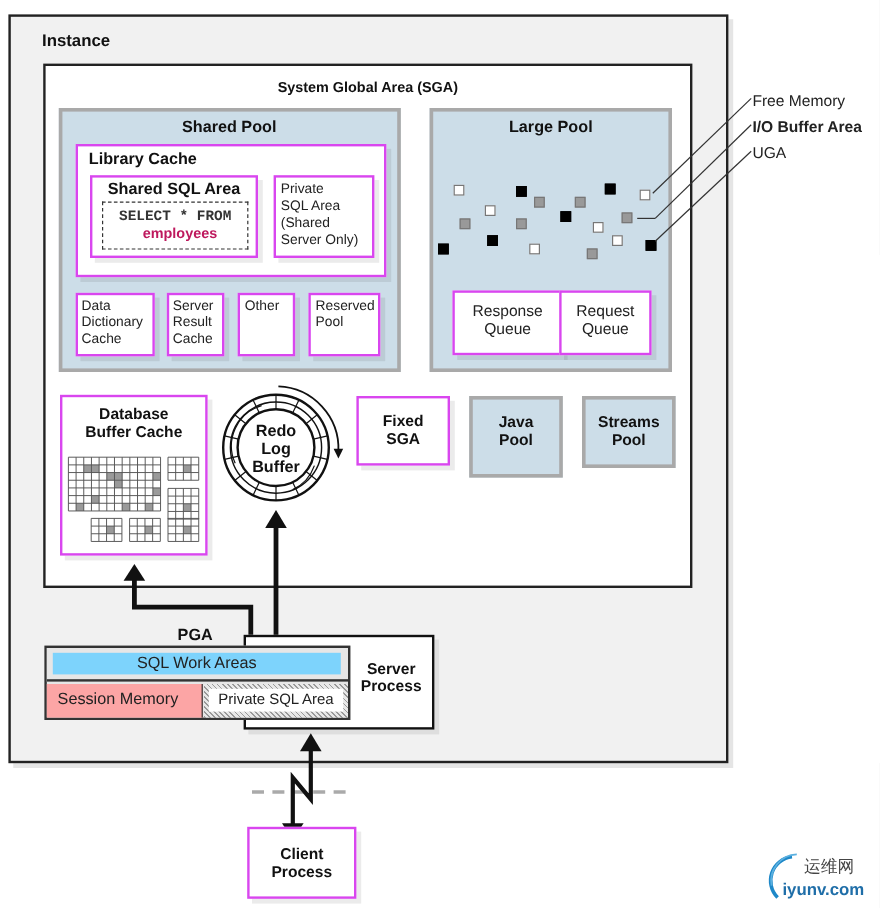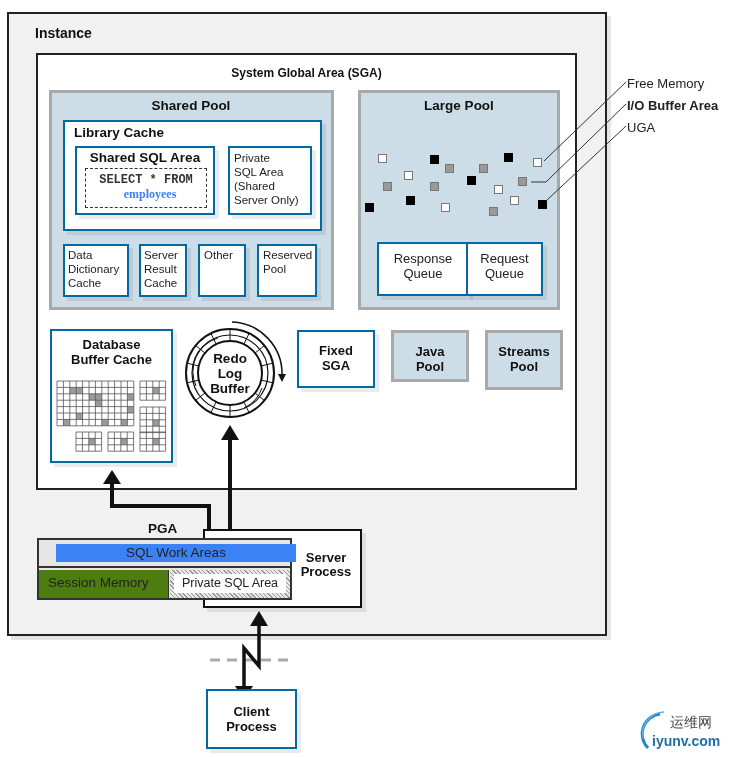--- a/index.html
+++ b/index.html
@@ -1,21 +1,21 @@
 <!DOCTYPE html>
 <html><head>
 <meta charset="utf-8">
 <style>
   html, body { margin:0; padding:0; }
   body { width:733px; height:757px; background:#ffffff; position:relative; overflow:hidden;
          font-family:"Liberation Sans", sans-serif; color:#111; }
   .abs { position:absolute; box-sizing:border-box; }
   .b { font-weight:bold; }
   .ctr { text-align:center; }
-  .box { background:#fff; border:2px solid #0369a1; box-shadow:4px 4px 0 rgba(0,0,0,0.08); }
+  .box { background:#fff; border:2px solid #d946ef; box-shadow:4px 4px 0 rgba(0,0,0,0.08); }
   .pool { background:#ccdde8; border:3px solid #a9a9a9; }
   .t13 { font-size:13px; line-height:15px; }
   .t11 { font-size:11.5px; line-height:14px; color:#222; }
   svg { position:absolute; overflow:visible; }
 </style>
 </head>
 <body>
 
 <div class="abs" style="left:7px;top:12px;width:600px;height:624px;background:#f1f1f1;border:2px solid #222;box-shadow:4px 4px 0 rgba(0,0,0,0.1);"></div>
 <div class="abs b" style="left:35px;top:25px;font-size:14px;">Instance</div>
@@ -26,21 +26,21 @@
 <div class="abs pool" style="left:49px;top:90px;width:285px;height:220px;"></div>
 <div class="abs b ctr" style="left:49px;top:98px;width:284px;font-size:13.5px;">Shared Pool</div>
 
 <div class="abs box" style="left:63px;top:120px;width:259px;height:111px;"></div>
 <div class="abs b" style="left:74px;top:125px;font-size:13.5px;">Library Cache</div>
 
 <div class="abs box" style="left:75px;top:146px;width:140px;height:69px;"></div>
 <div class="abs b ctr" style="left:75px;top:150px;width:140px;font-size:13.5px;">Shared SQL Area</div>
 <div class="abs" style="left:85px;top:168px;width:122px;height:40px;border:1.5px dashed #333;"></div>
 <div class="abs ctr" style="left:85px;top:173px;width:122px;font-family:'Liberation Mono',monospace;font-size:12px;font-weight:bold;color:#333;">SELECT * FROM</div>
-<div class="abs ctr" style="left:85px;top:187px;width:122px;font-family:Liberation Serif, serif;font-size:12px;font-weight:bold;color:#3b82f6;padding-left:8px;">employees</div>
+<div class="abs ctr" style="left:85px;top:187px;width:122px;font-family:Liberation Sans, sans-serif;font-size:12px;font-weight:bold;color:#be185d;padding-left:8px;">employees</div>
 
 <div class="abs box" style="left:228px;top:146px;width:84px;height:69px;padding:3px 0 0 4px;">
   <div class="t11">Private</div>
   <div class="t11">SQL Area</div>
   <div class="t11">(Shared</div>
   <div class="t11">Server Only)</div>
 </div>
 
 <div class="abs box" style="left:63px;top:244px;width:66px;height:53px;padding:2px 0 16px 3px;">
   <div class="t11">Data</div>
@@ -231,39 +231,39 @@
 </svg>
 <div class="abs b ctr" style="left:200px;top:351px;width:60px;font-size:13.5px;line-height:15px;">Redo</div>
 <div class="abs b ctr" style="left:200px;top:366px;width:60px;font-size:13.5px;line-height:15px;">Log</div>
 <div class="abs b ctr" style="left:200px;top:381px;width:60px;font-size:13.5px;line-height:15px;">Buffer</div>
 
 <div class="abs box ctr" style="left:297px;top:330px;width:78px;height:58px;padding-top:11px;">
   <div class="b t13">Fixed</div>
   <div class="b t13">SGA</div>
 </div>
 
-<div class="abs pool ctr" style="left:391px;top:330px;width:78px;height:52px;padding-top:11px;">
+<div class="abs pool ctr" style="left:391px;top:330px;width:78px;height:68px;padding-top:11px;">
   <div class="b t13">Java</div>
   <div class="b t13">Pool</div>
 </div>
 
 <div class="abs pool ctr" style="left:485px;top:330px;width:78px;height:60px;padding-top:11px;">
   <div class="b t13">Streams</div>
   <div class="b t13">Pool</div>
 </div>
 
 <div class="abs" style="left:203px;top:529px;width:159px;height:79px;background:#fff;border:2px solid #111;box-shadow:4px 4px 0 rgba(0,0,0,0.08);"></div>
 <div class="abs b ctr t13" style="left:292px;top:550px;width:68px;">Server</div>
 <div class="abs b ctr t13" style="left:292px;top:564px;width:68px;">Process</div>
 
 <div class="abs b" style="left:148px;top:521px;font-size:13.5px;">PGA</div>
 <div class="abs" style="left:37px;top:538px;width:255px;height:62px;border:2px solid #333;background:#e6e6e6;"></div>
 <div class="abs" style="left:39px;top:540px;width:251px;height:28px;background:#e6e6e6;border-bottom:2px solid #333;"></div>
-<div class="abs ctr" style="left:56px;top:544px;width:240px;height:18px;background:#3b82f6;font-size:13.5px;line-height:18px;color:#222;">SQL Work Areas</div>
-<div class="abs" style="left:39px;top:570px;width:130px;height:28px;background:#4d7c0f;border-right:1.5px solid #333;font-size:13.5px;line-height:26px;padding-left:9px;color:#222;">Session Memory</div>
+<div class="abs ctr" style="left:44px;top:544px;width:240px;height:18px;background:#7dd3fc;font-size:13.5px;line-height:18px;color:#222;">SQL Work Areas</div>
+<div class="abs" style="left:39px;top:570px;width:130px;height:28px;background:#fca5a5;border-right:1.5px solid #333;font-size:13.5px;line-height:26px;padding-left:9px;color:#222;">Session Memory</div>
 <div class="abs" style="left:170px;top:570px;width:120px;height:28px;background:repeating-linear-gradient(45deg,#999 0 1px,#e8e8e8 1px 3px);"></div>
 <div class="abs ctr" style="left:174px;top:574px;width:112px;height:19px;background:#fff;font-size:12.5px;line-height:19px;color:#222;">Private SQL Area</div>
 
 <svg width="733" height="757" style="left:0;top:0;">
 
   <polyline points="209,529 209,506 112,506 112,482" fill="none" stroke="#111" stroke-width="4"></polyline>
   <polygon points="103,484 121,484 112,470" fill="#111"></polygon>
 
   <line x1="230" y1="529" x2="230" y2="438" stroke="#111" stroke-width="4"></line>
   <polygon points="221,440 239,440 230,425" fill="#111"></polygon>

